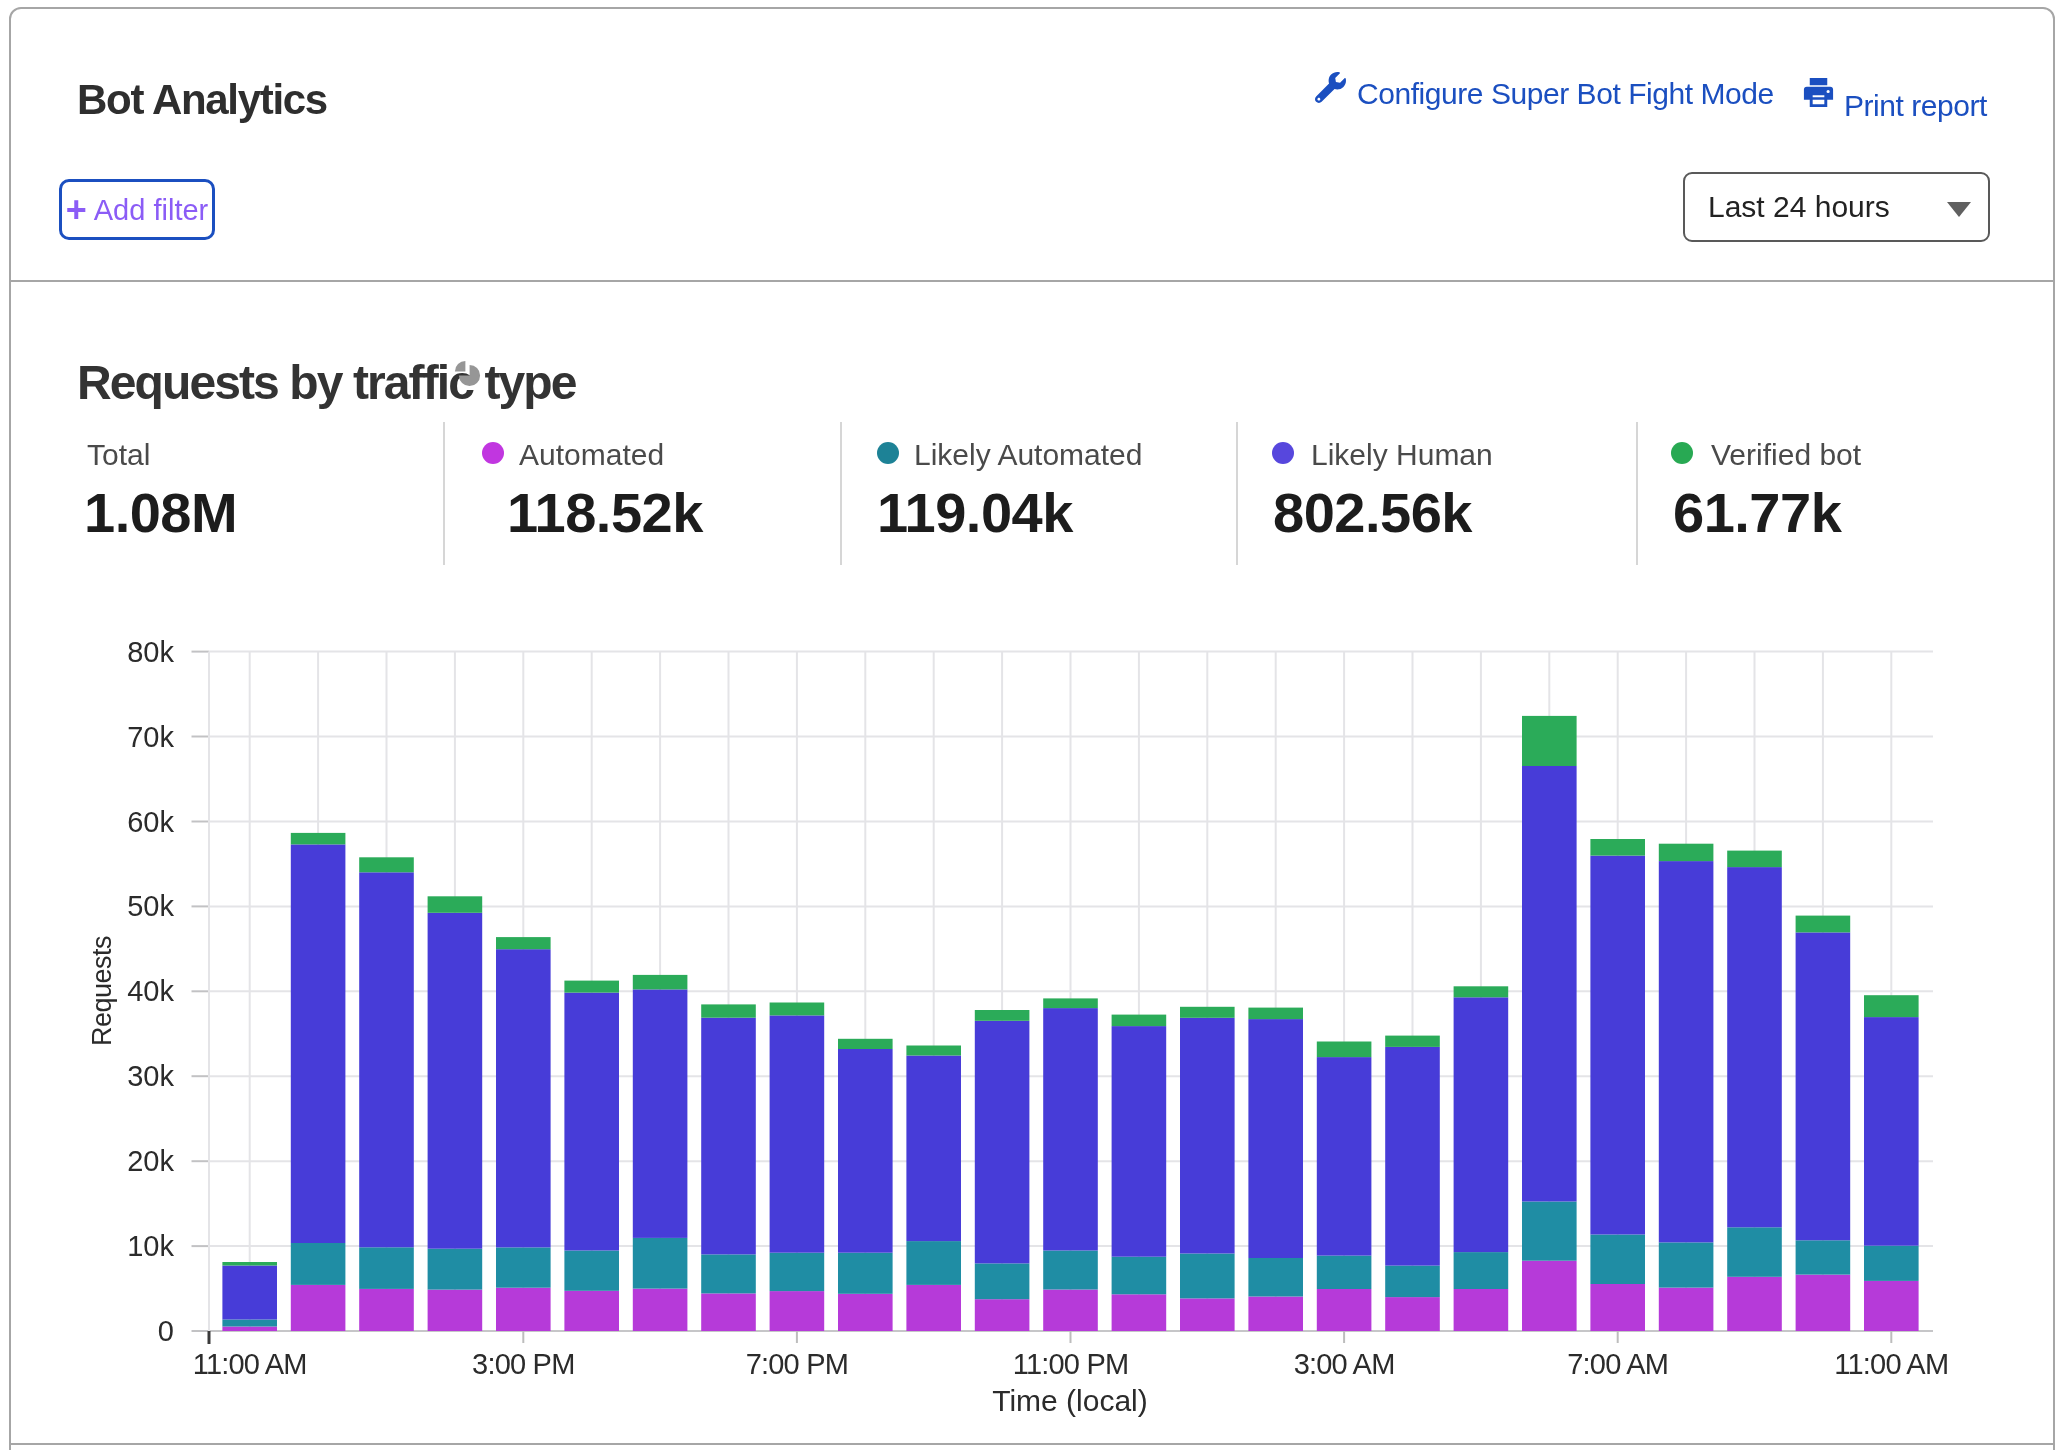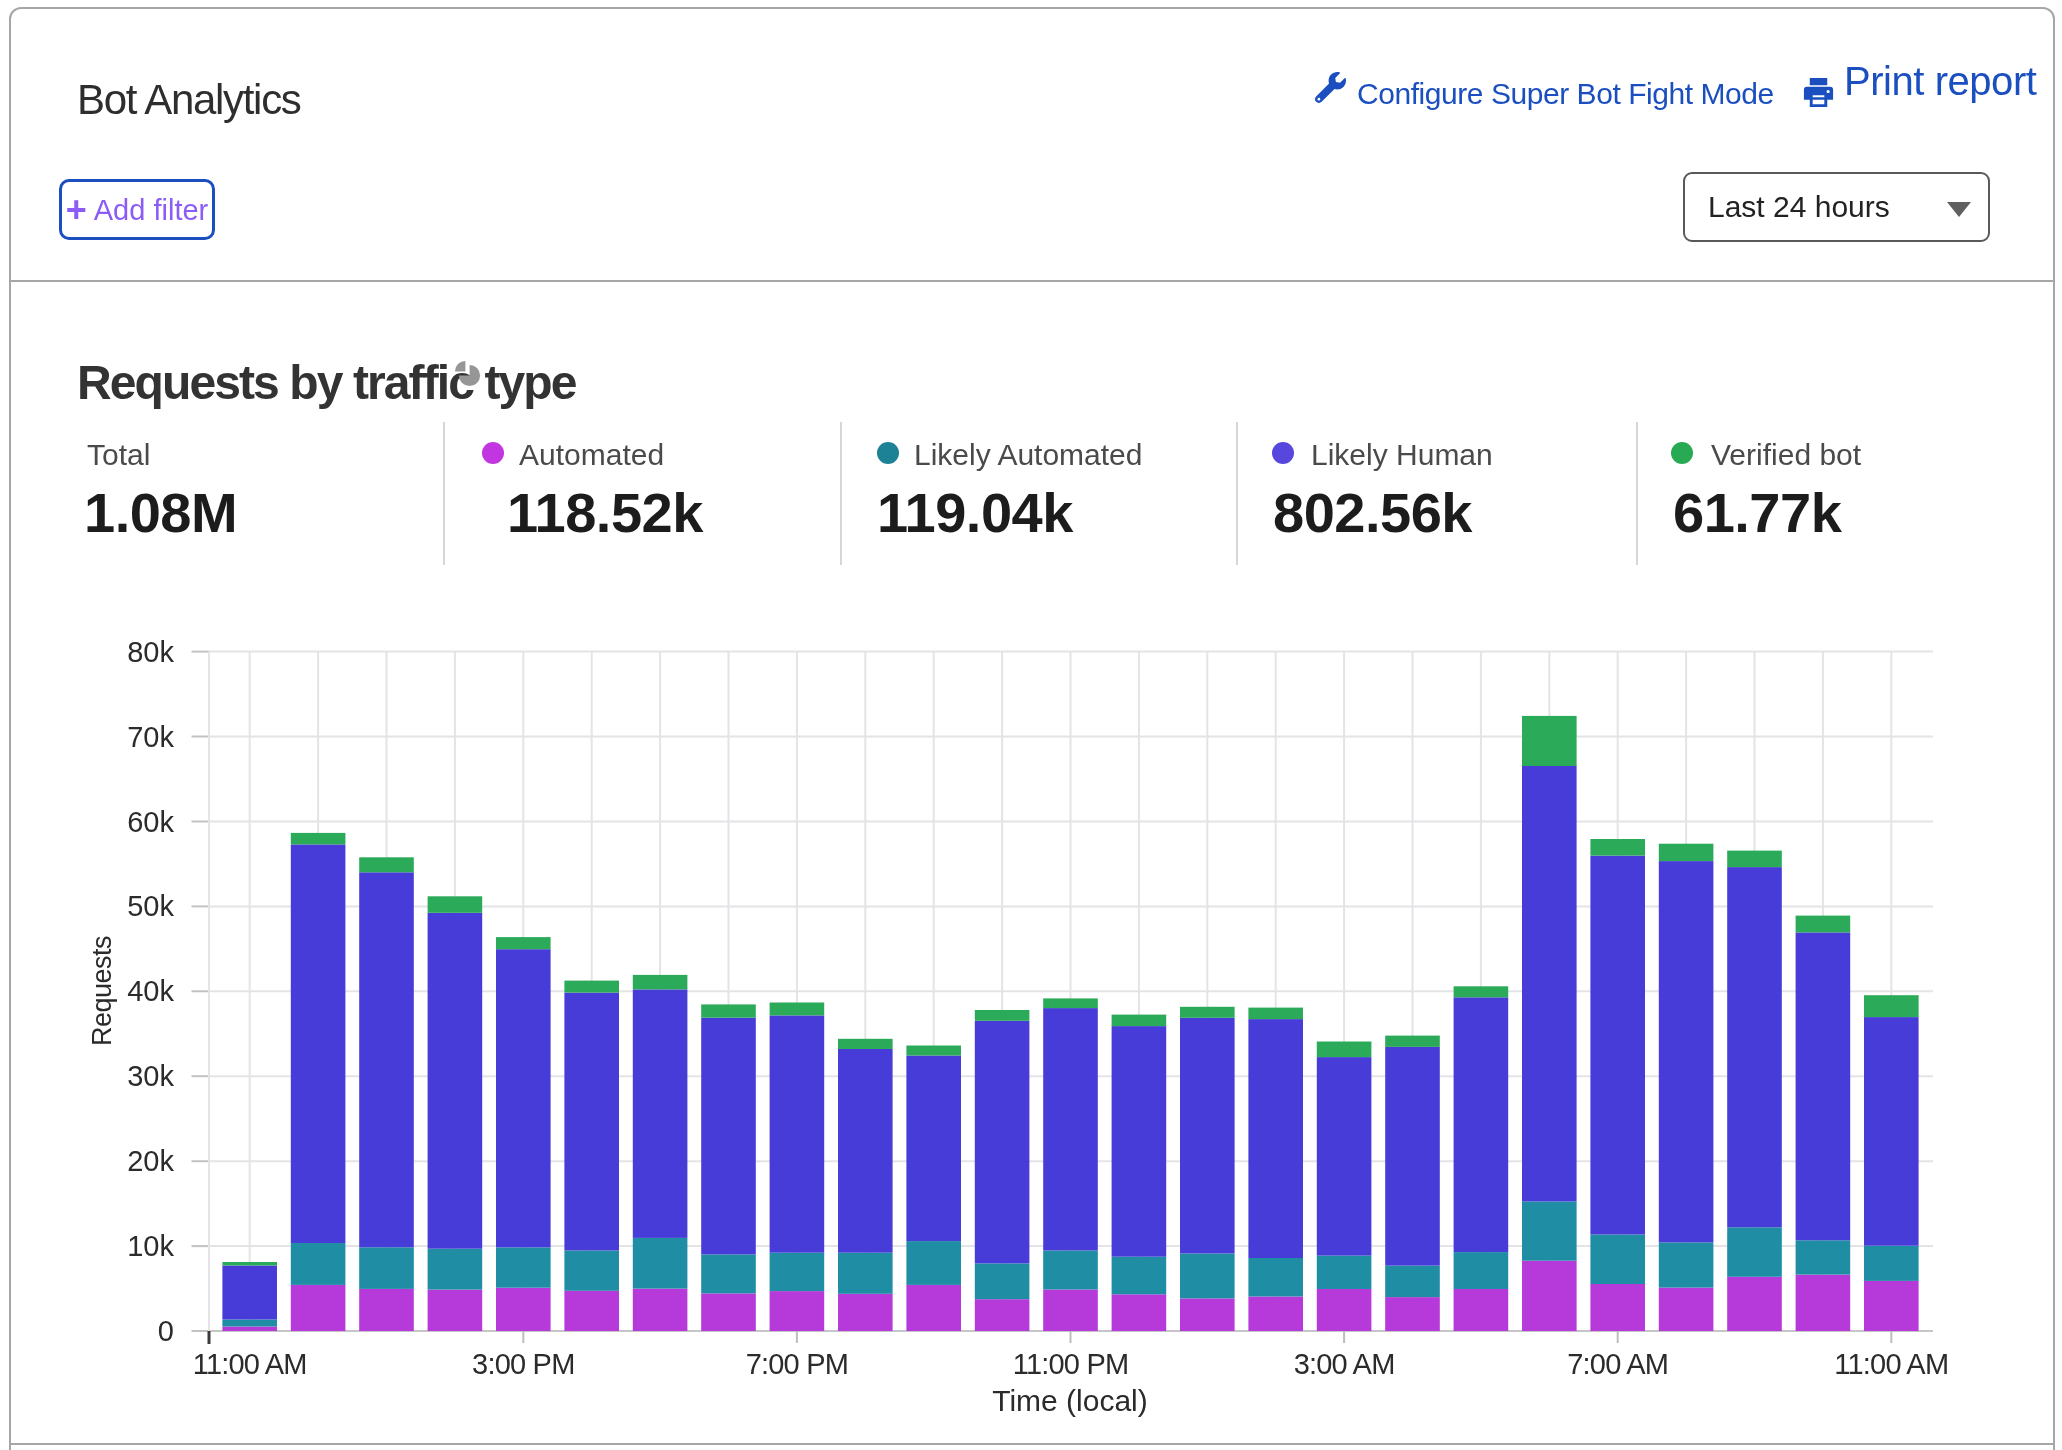--- a/index.html
+++ b/index.html
@@ -2,29 +2,29 @@
 <html><head>
 <meta charset="utf-8">
 <style>
 * { margin:0; padding:0; box-sizing:border-box; }
 html,body { width:2062px; height:1450px; background:#fff; font-family:"Liberation Sans", sans-serif; position:relative; overflow:hidden; }
 .abs { position:absolute; }
 </style>
 </head>
 <body>
 <div class="abs" style="left:9px;top:7px;width:2046px;height:1500px;border:2px solid #a6a6a6;border-radius:12px;"></div>
-<div class="abs" style="left:77px;top:76px;font-size:42px;letter-spacing:-1.3px;font-weight:normal;color:#2e2e2e;">Bot Analytics</div>
+<div class="abs" style="left:77px;top:76px;font-size:42px;letter-spacing:-1.3px;font-weight:bold;color:#2e2e2e;">Bot Analytics</div>
 <div class="abs" style="left:1315px;top:72px;"><svg width="31" height="31" viewBox="0 0 512 512" style="vertical-align:-5px">
       <path fill="#1b4fc0" d="M507.73 109.1c-2.24-9.03-13.54-12.09-20.12-5.51l-74.36 74.36-67.88-11.31-11.31-67.88 74.36-74.36c6.62-6.62 3.43-17.9-5.66-20.16-47.38-11.74-99.55.91-136.58 37.93-39.64 39.64-50.55 97.1-34.05 147.2L18.74 402.76c-24.99 24.99-24.99 65.51 0 90.5 24.99 24.99 65.51 24.99 90.5 0l213.21-213.21c50.12 16.71 107.07 5.68 146.85-34.1 37.07-37.07 49.7-89.32 38.43-136.85zM64 472c-13.25 0-24-10.75-24-24 0-13.26 10.75-24 24-24s24 10.74 24 24c0 13.25-10.75 24-24 24z"></path>
     </svg></div>
 <div class="abs" style="left:1357px;top:77px;font-size:30px;letter-spacing:-0.45px;color:#1b4fc0;white-space:nowrap;">Configure Super Bot Fight Mode</div>
 <div class="abs" style="left:1801px;top:75px;"><svg width="35" height="35" viewBox="0 0 24 24">
       <path fill="#1b4fc0" d="M6 2h12v5H6V2zm-2 6h16a2 2 0 0 1 2 2v7h-4v5H6v-5H2v-7a2 2 0 0 1 2-2zm4 9v3h8v-3H8zm0-1.8h8v-1.4H8v1.4zM18.6 10.2a1.1 1.1 0 1 0 0 2.2 1.1 1.1 0 0 0 0-2.2z"></path>
     </svg></div>
-<div class="abs" style="left:1844px;top:59px;font-size:40px;letter-spacing:-0.45px;color:#1b4fc0;white-space:nowrap;">Print report</div>
+<div class="abs" style="left:1844px;top:89px;font-size:30px;letter-spacing:-0.45px;color:#1b4fc0;white-space:nowrap;">Print report</div>
 <div class="abs" style="left:59px;top:179px;width:156px;height:61px;border:3px solid #1b4fc0;border-radius:10px;color:#8b5cf6;font-size:29px;text-align:center;line-height:56px;"><span style="font-size:36px;font-weight:bold;vertical-align:-2px;margin-right:7px;">+</span>Add filter</div>
 <div class="abs" style="left:1683px;top:172px;width:307px;height:70px;border:2px solid #595959;border-radius:9px;font-size:30px;color:#222;line-height:66px;">
   <span style="margin-left:23px;">Last 24 hours</span>
   <span style="position:absolute;right:17px;top:28px;width:0;height:0;border-left:12px solid transparent;border-right:12px solid transparent;border-top:15px solid #606060;"></span>
 </div>
 <div class="abs" style="left:9px;top:280px;width:2046px;height:2px;background:#a6a6a6;"></div>
 <div class="abs" style="left:77px;top:355px;font-size:48px;letter-spacing:-1.9px;font-weight:bold;color:#333;">Requests by traffic type</div>
 <div class="abs" style="left:454px;top:360px;"><svg width="27" height="27" viewBox="0 0 27 27">
       <path fill="#969696" d="M15.6 4.9 A10.6 10.6 0 1 1 4.9 15.6 L15.6 15.6 Z"></path>
       <path fill="#969696" d="M11.4 0.9 A10.5 10.5 0 0 0 0.9 11.4 L11.4 11.4 Z"></path>

